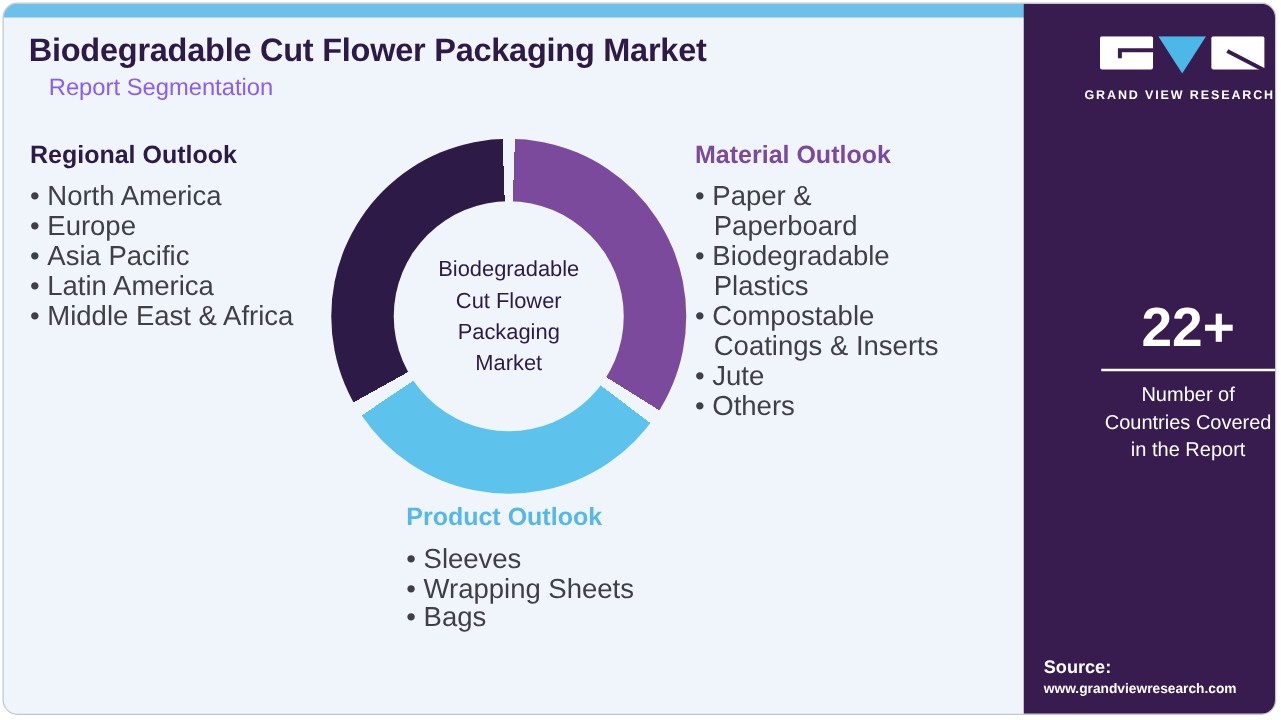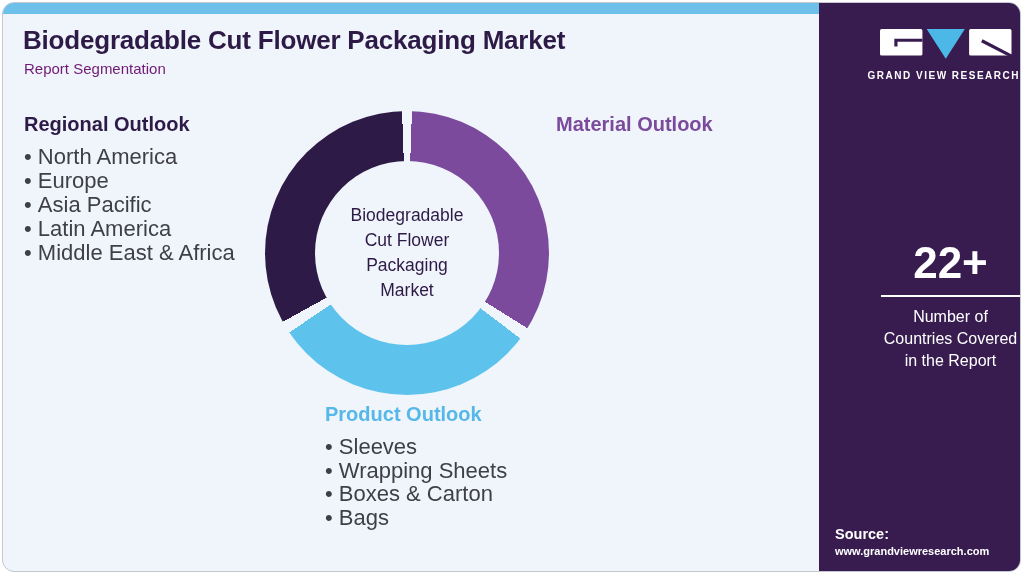--- a/index.html
+++ b/index.html
@@ -16,22 +16,22 @@
   .topbar {
     position:absolute; left:0; top:0; width:821px; height:11px;
     background:var(--c-topbar, #6CC0EA);
   }
   .page-title {
     position:absolute; left:20px; top:22px; margin:0;
     font-size:26px; font-weight:bold; letter-spacing:-0.2px;
     color:var(--c-title, #2E1A47);
   }
   .page-subtitle {
-    position:absolute; left:21px; top:57px;
-    font-size:15px; color:#701a75;
+    position:absolute; left:36px; top:57px;
+    font-size:19px; color:#8b5cf6;
   }
   .section { position:absolute; }
   .section h2 { margin:0 0 9px 0; font-size:20px; font-weight:bold; }
   .section ul {
     list-style:none; margin:0; padding:0;
     font-size:22px; line-height:24px; color:var(--c-body-text, #3F3F46);
   }
   .section li { padding-left:15px; text-indent:-15px; }
   .section li::before { content:"\2022\00a0"; }
   #sec-regional { left:21px; top:110px; width:230px; }
@@ -91,28 +91,34 @@
       <li>North America</li>
       <li>Europe</li>
       <li>Asia Pacific</li>
       <li>Latin America</li>
       <li>Middle East &amp; Africa</li>
     </ul>
   </div>
 
   <div class="section" id="sec-material">
     <h2>Material Outlook</h2>
+    <ul>
+      <li>Paper &amp; Paperboard</li>
+      <li>Biodegradable Plastics</li>
+      <li>Compostable Coatings &amp; Inserts</li>
+      <li>Jute</li>
+      <li>Others</li>
+    </ul>
   </div>
 
   <div class="section" id="sec-product">
     <h2>Product Outlook</h2>
     <ul>
       <li>Sleeves</li>
       <li>Wrapping Sheets</li>
-      <li>Boxes &amp; Carton</li>
       <li>Bags</li>
     </ul>
   </div>
 
   <div id="donut" style="background: conic-gradient(rgb(239, 245, 250) 0deg, rgb(239, 245, 250) 2deg, rgb(123, 74, 157) 2deg, rgb(123, 74, 157) 122deg, rgb(239, 245, 250) 122deg, rgb(239, 245, 250) 127deg, rgb(94, 195, 236) 127deg, rgb(94, 195, 236) 236deg, rgb(239, 245, 250) 236deg, rgb(239, 245, 250) 241deg, rgb(46, 26, 71) 241deg, rgb(46, 26, 71) 358deg, rgb(239, 245, 250) 358deg, rgb(239, 245, 250) 360deg);">
     <div class="hole">
       <div class="center-label">Biodegradable Cut Flower Packaging Market</div>
     </div>
   </div>
 

